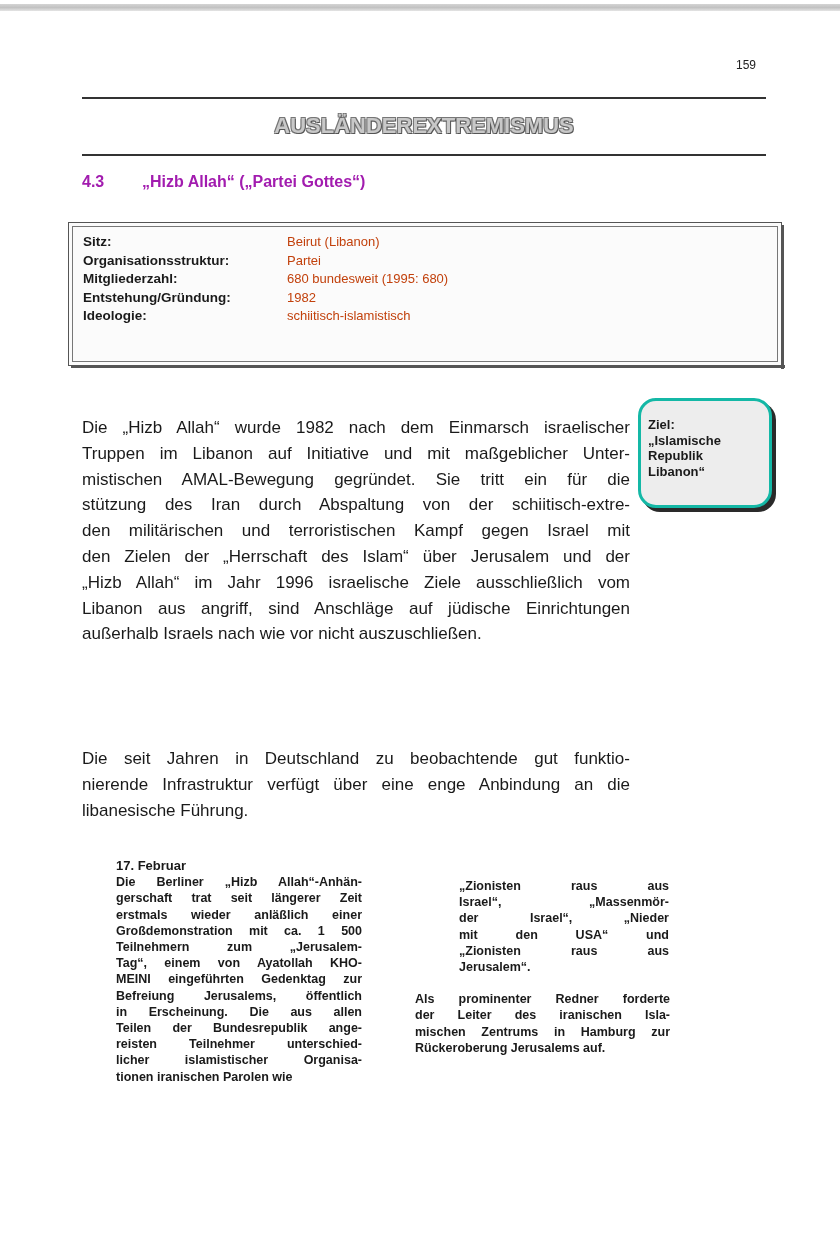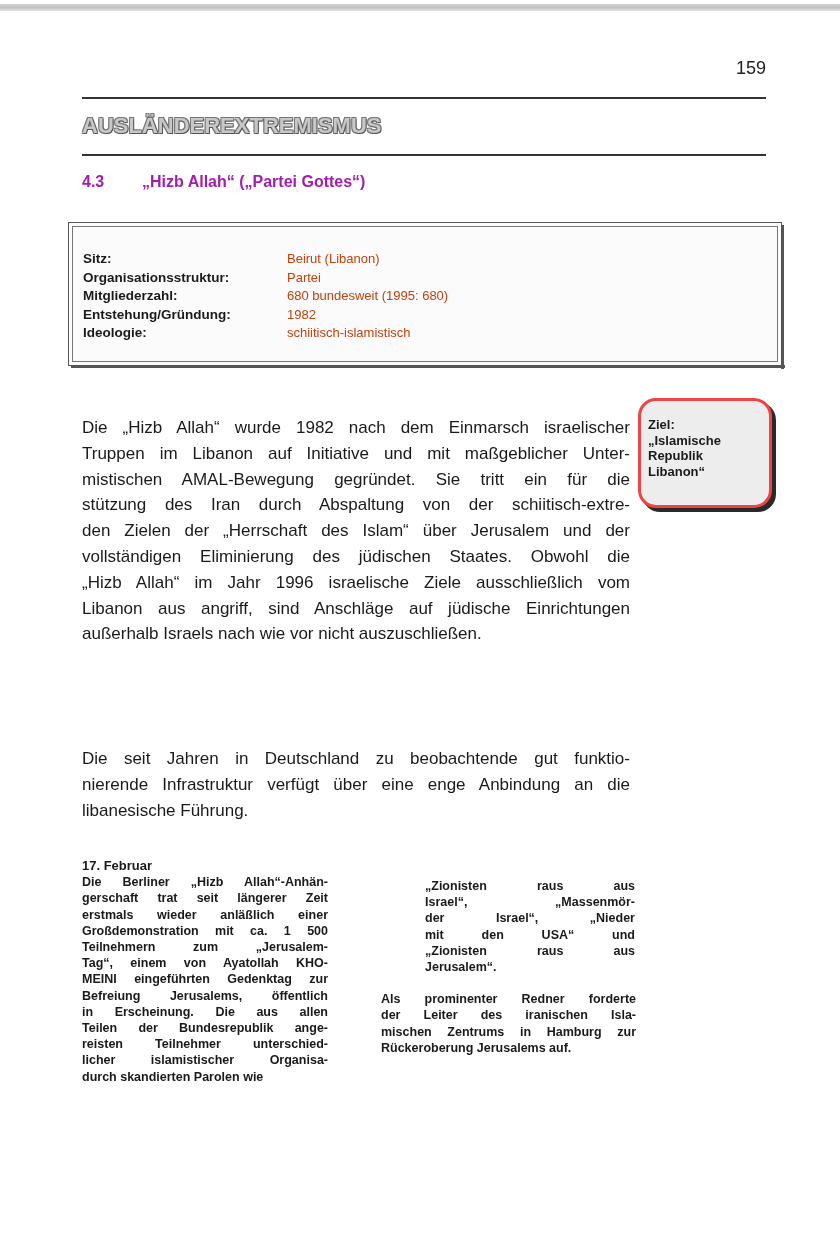--- a/index.html
+++ b/index.html
@@ -17,37 +17,37 @@
     }
     .scan-top-edge {
       position: absolute;
       left: 0; top: 4px;
       width: 840px; height: 7px;
       background: linear-gradient(to bottom, #d4d4d4, #c2c2c2 50%, #e4e4e4);
     }
     .page-number {
       position: absolute;
       left: 736px; top: 58px;
-      font-size: 18px;
+      font-size: 12px;
       color: #222;
     }
     .rule {
       position: absolute;
       left: 82px;
       width: 684px;
       height: 2px;
       background: #333;
     }
     .rule-top { top: 97px; }
     .rule-bottom { top: 154px; }
     .chapter-title {
       position: absolute;
       left: 82px; top: 113px;
       width: 684px;
-      text-align: left;
+      text-align: center;
       font-family: "Liberation Sans", sans-serif;
       font-weight: bold;
       font-size: 22px;
       letter-spacing: 0px;
       color: #c8c8c8;
       text-shadow: 1px 1px 0 #555, -1px -1px 0 #777, 1px -1px 0 #777, -1px 1px 0 #777;
     }
     .section-heading {
       position: absolute;
       left: 82px; top: 173px;
@@ -82,21 +82,21 @@
       background: #555;
     }
     .info-box .shadow-b {
       position: absolute;
       left: 2px; bottom: -3px;
       width: 714px; height: 3px;
       background: #555;
     }
     .info-rows {
       position: absolute;
-      left: 14px; top: 27px;
+      left: 14px; top: 10px;
     }
     .info-row {
       display: flex;
       height: 18.5px;
       line-height: 18.5px;
     }
     .info-label {
       width: 204px;
       font-size: 13.5px;
       font-weight: bold;
@@ -115,21 +115,21 @@
       text-align: justify;
       color: #1a1a1a;
       margin-top: 18px;
     }
     .para-1 { top: 397px; }
     .para-2 { top: 728px; }
     .callout {
       position: absolute;
       left: 638px; top: 398px;
       width: 134px; height: 110px;
-      border: 3px solid #ef4444;
+      border: 3px solid #14b8a6;
       border-radius: 18px;
       background: #ededed;
       box-sizing: border-box;
       box-shadow: 4px 4px 0 #2a2a2a;
     }
     .callout-text {
       position: absolute;
       left: 7px; top: 16px;
       font-size: 13px;
       font-weight: bold;
@@ -137,20 +137,21 @@
       color: #1a1a1a;
     }
     .callout-text div { white-space: nowrap; }
     .column {
       position: absolute;
       font-size: 12.5px;
       font-weight: bold;
       line-height: 16.2px;
       text-align: justify;
       color: #1a1a1a;
+      margin-left: 34px;
     }
     .col-left {
       left: 82px; top: 858px;
       width: 246px;
     }
     .col-right {
       left: 381px; top: 878px;
       width: 255px;
     }
     .col-right .gap { height: 16px; }
@@ -201,22 +202,22 @@
       <span class="info-value">schiitisch-islamistisch</span>
     </div>
   </div>
 </div>
 
 <div class="body-text para-1">
   <span class="line">Die „Hizb Allah“ wurde 1982 nach dem Einmarsch israelischer</span>
   <span class="line">Truppen im Libanon auf Initiative und mit maßgeblicher Unter-</span>
   <span class="line">mistischen AMAL-Bewegung gegründet. Sie tritt ein für die</span>
   <span class="line">stützung des Iran durch Abspaltung von der schiitisch-extre-</span>
+  <span class="line">den militärischen und terroristischen Kampf gegen Israel mit</span>
   <span class="line">den Zielen der „Herrschaft des Islam“ über Jerusalem und der</span>
-  <span class="line">vollständigen Eliminierung des jüdischen Staates. Obwohl die</span>
   <span class="line">„Hizb Allah“ im Jahr 1996 israelische Ziele ausschließlich vom</span>
   <span class="line">Libanon aus angriff, sind Anschläge auf jüdische Einrichtungen</span>
   <span class="line last">außerhalb Israels nach wie vor nicht auszuschließen.</span>
 </div>
 
 <div class="callout">
   <div class="callout-text">
     <div>Ziel:</div>
     <div>„Islamische</div>
     <div>Republik</div>
@@ -237,21 +238,21 @@
   <span class="line">erstmals wieder anläßlich einer</span>
   <span class="line">Großdemonstration mit ca. 1 500</span>
   <span class="line">Teilnehmern zum „Jerusalem-</span>
   <span class="line">Tag“, einem von Ayatollah KHO-</span>
   <span class="line">MEINI eingeführten Gedenktag zur</span>
   <span class="line">Befreiung Jerusalems, öffentlich</span>
   <span class="line">in Erscheinung. Die aus allen</span>
   <span class="line">Teilen der Bundesrepublik ange-</span>
   <span class="line">reisten Teilnehmer unterschied-</span>
   <span class="line">licher islamistischer Organisa-</span>
-  <span class="line last">durch skandierten Parolen wie</span>
+  <span class="line last">tionen iranischen Parolen wie</span>
 </div>
 
 <div class="column col-right">
   <div style="width:210px; margin-left:44px;">
     <span class="line">„Zionisten raus aus</span>
     <span class="line">Israel“, „Massenmör-</span>
     <span class="line">der Israel“, „Nieder</span>
     <span class="line">mit den USA“ und</span>
     <span class="line">„Zionisten raus aus</span>
     <span class="line last">Jerusalem“.</span>

